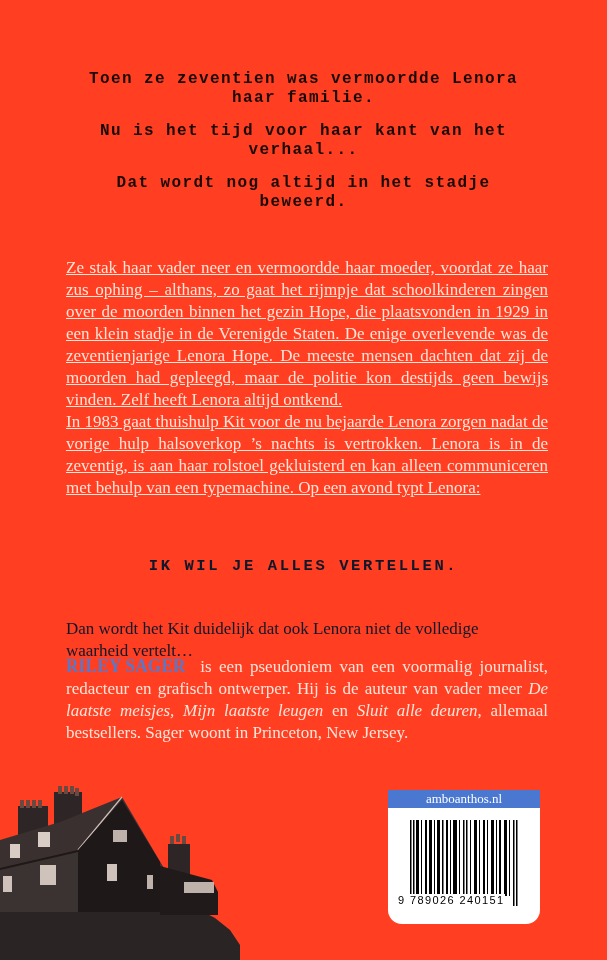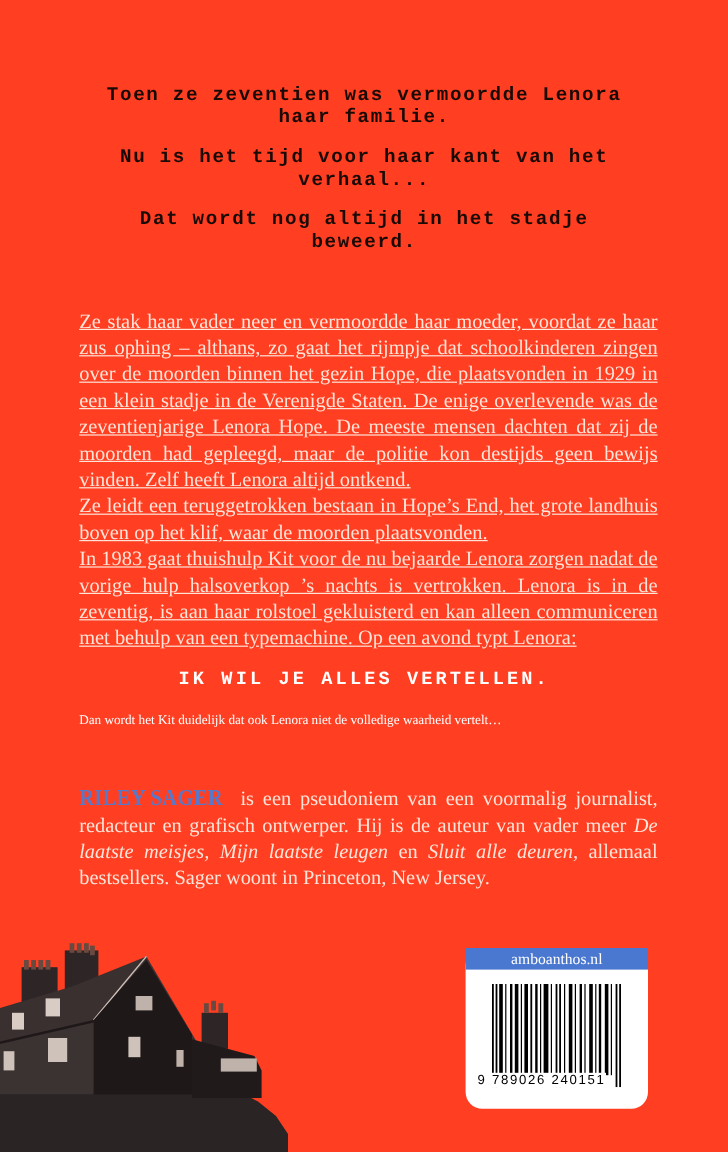--- a/index.html
+++ b/index.html
@@ -21,26 +21,26 @@
     position: absolute; left: 66px; top: 257px; width: 482px;
     color: #FFE4D8; font-size: 17px; line-height: 22px;
     text-align: justify;
   }
   .body-text p { margin: 0; text-decoration: underline; }
   .body-text .blurb { text-align-last: left; }
   .quote {
     position: absolute; left: 0; width: 607px; top: 557px;
     text-align: center;
     font-family: "Liberation Mono", "DejaVu Sans Mono", monospace;
-    font-weight: bold; font-size: 15.5px; color: #ffffff;
+    font-weight: bold; font-size: 15.5px; color: #0f172a;
     letter-spacing: 2.6px;
   }
   .ending {
-    position: absolute; left: 66px; top: 589px; width: 470px;
-    color: #ffffff; font-size: 11px; line-height: 22px;
+    position: absolute; left: 66px; top: 618px; width: 470px;
+    color: #0f172a; font-size: 17px; line-height: 22px;
   }
   .author {
     position: absolute; left: 66px; top: 655px; width: 482px;
     color: #FFE4D8; font-size: 17px; line-height: 22px; text-align: justify;
   }
   .author .name {
     color: #5A78C8; font-weight: bold; font-size: 19px;
     letter-spacing: 0.3px; transform: scaleX(0.9); display: inline-block; transform-origin: left;
     margin-right: -6px;
   }
@@ -67,21 +67,20 @@
 <body>
 
 <div class="taglines">
   <p>Toen ze zeventien was vermoordde Lenora haar familie.</p>
   <p>Nu is het tijd voor haar kant van het verhaal...</p>
   <p>Dat wordt nog altijd in het stadje beweerd.</p>
 </div>
 
 <div class="body-text">
   <p class="blurb">Ze stak haar vader neer en vermoordde haar moeder, voordat ze haar zus ophing – althans, zo gaat het rijmpje dat schoolkinderen zingen over de moorden binnen het gezin Hope, die plaatsvonden in 1929 in een klein stadje in de Verenigde Staten. De enige overlevende was de zeventienjarige Lenora Hope. De meeste mensen dachten dat zij de moorden had gepleegd, maar de politie kon destijds geen bewijs vinden. Zelf heeft Lenora altijd ontkend.</p>
-  <p class="blurb">Ze leidt een teruggetrokken bestaan in Hope’s End, het grote landhuis boven op het klif, waar de moorden plaatsvonden.</p>
   <p class="blurb">In 1983 gaat thuishulp Kit voor de nu bejaarde Lenora zorgen nadat de vorige hulp halsoverkop ’s nachts is vertrokken. Lenora is in de zeventig, is aan haar rolstoel gekluisterd en kan alleen communiceren met behulp van een typemachine. Op een avond typt Lenora:</p>
 </div>
 
 <div class="quote">IK WIL JE ALLES VERTELLEN.</div>
 
 <div class="ending">Dan wordt het Kit duidelijk dat ook Lenora niet de volledige waarheid vertelt…</div>
 
 <div class="author">
   <span class="name">RILEY SAGER</span><span> is een pseudoniem van een voormalig journalist, redacteur en grafisch ontwerper. Hij is de auteur van vader meer </span><em>De laatste meisjes</em><em>, </em><em>Mijn laatste leugen</em><span> en </span><em>Sluit alle deuren</em><span>, allemaal bestsellers. Sager woont in Princeton, New Jersey.</span>
 </div>

